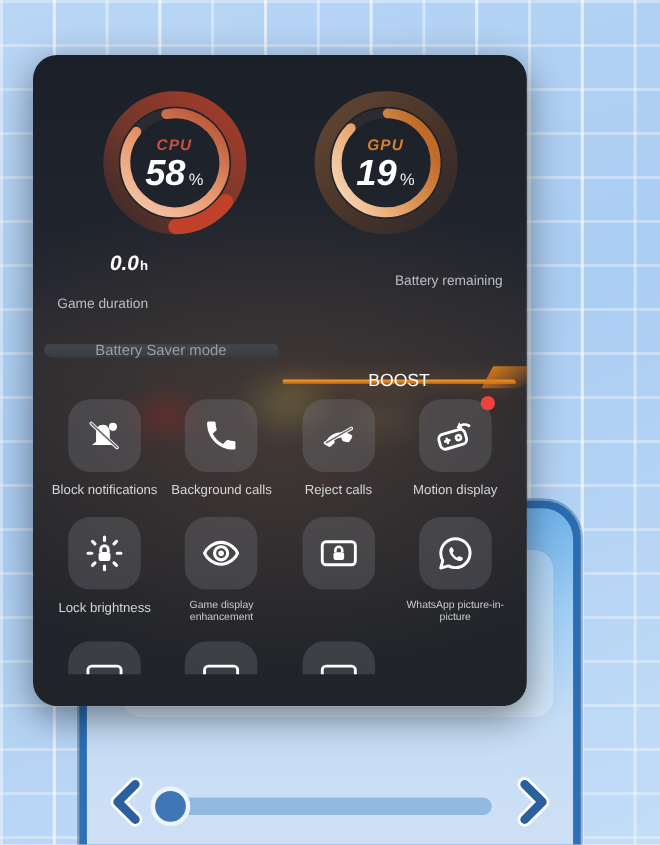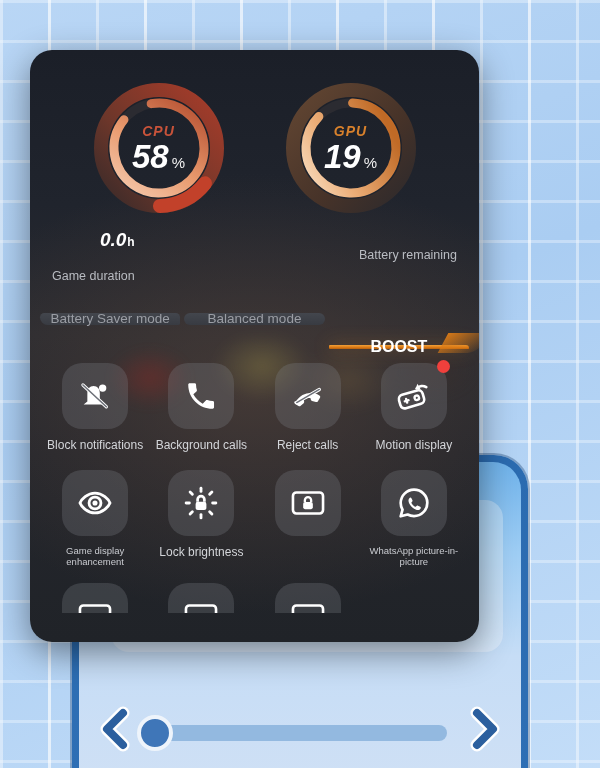--- a/index.html
+++ b/index.html
@@ -316,21 +316,21 @@
     background: linear-gradient(180deg, #43464d 0%, #383b42 100%);
     border-radius: 10px 10px 4px 18px;
   }
   #mode-balanced {
     background: linear-gradient(180deg, #43464d 0%, #383b42 100%);
     border-radius: 6px;
   }
   #mode-boost {
     background: linear-gradient(180deg, #f0a13a 0%, #dd7c16 55%, #b85f0c 100%);
     color: #ffffff;
-    font-weight: bold;
+    font-weight: normal;
     font-size: 16px;
     border-radius: 6px 18px 4px 6px;
     box-shadow: 0 0 18px rgba(230,140,40,.45);
     position: relative;
     margin-top: 32px;
   }
   #mode-boost::after {
     content: "";
     position: absolute;
     right: -14px;
@@ -518,21 +518,20 @@
         </div>
         <div class="stat-caption">Game duration</div>
       </div>
       <div class="stat-right">
         <div class="stat-caption">Battery remaining</div>
       </div>
     </div>
 
     <div id="mode-row">
       <button class="mode-btn" id="mode-saver">Battery Saver mode</button>
-      <button class="mode-btn" id="mode-balanced">Balanced mode</button>
       <button class="mode-btn" id="mode-boost">BOOST</button>
     </div>
 
     <div class="feature-grid" id="grid-row-1">
 
       <div class="feature">
         <div class="feature-tile">
           <svg viewBox="0 0 24 24">
             <path d="M4 18h13l-1.6-2.1V10c0-2.8-1.7-5-4.4-5S6.6 7.2 6.6 10v5.9z" fill="#ffffff"></path>
             <circle cx="17.4" cy="6.4" r="2.6" fill="#ffffff"></circle>
@@ -576,31 +575,20 @@
             <path d="M15.6 2.6 L14.2 6.6 L18.2 7.2 Z" fill="#ffffff"></path>
           </svg>
           <div class="badge-dot"></div>
         </div>
         <div class="feature-label">Motion display</div>
       </div>
 
     </div>
 
     <div class="feature-grid" id="grid-row-2">
-
-      <div class="feature">
-        <div class="feature-tile">
-          <svg viewBox="0 0 24 24">
-            <path d="M12 5C6.6 5 2.4 9.4 1.4 12c1 2.6 5.2 7 10.6 7s9.6-4.4 10.6-7c-1-2.6-5.2-7-10.6-7z" fill="none" stroke="#ffffff" stroke-width="2" stroke-linejoin="round"></path>
-            <circle cx="12" cy="12" r="4.2" fill="none" stroke="#ffffff" stroke-width="2"></circle>
-            <circle cx="12" cy="12" r="1.8" fill="#ffffff"></circle>
-          </svg>
-        </div>
-        <div class="feature-label two-line">Game display enhancement</div>
-      </div>
 
       <div class="feature">
         <div class="feature-tile">
           <svg viewBox="0 0 24 24">
             <g stroke="#ffffff" stroke-width="2" stroke-linecap="round">
               <line x1="12" y1="1.5" x2="12" y2="3.8"></line>
               <line x1="12" y1="20.2" x2="12" y2="22.5"></line>
               <line x1="1.5" y1="12" x2="3.8" y2="12"></line>
               <line x1="20.2" y1="12" x2="22.5" y2="12"></line>
               <line x1="4.3" y1="4.3" x2="5.9" y2="5.9"></line>
@@ -610,20 +598,31 @@
             </g>
             <path d="M9.6 11.2v-1.6a2.4 2.4 0 0 1 4.8 0v1.6" fill="none" stroke="#ffffff" stroke-width="1.9"></path>
             <rect x="8.2" y="11.2" width="7.6" height="5.8" rx="1.5" fill="#ffffff"></rect>
           </svg>
         </div>
         <div class="feature-label">Lock brightness</div>
       </div>
 
       <div class="feature">
         <div class="feature-tile">
+          <svg viewBox="0 0 24 24">
+            <path d="M12 5C6.6 5 2.4 9.4 1.4 12c1 2.6 5.2 7 10.6 7s9.6-4.4 10.6-7c-1-2.6-5.2-7-10.6-7z" fill="none" stroke="#ffffff" stroke-width="2" stroke-linejoin="round"></path>
+            <circle cx="12" cy="12" r="4.2" fill="none" stroke="#ffffff" stroke-width="2"></circle>
+            <circle cx="12" cy="12" r="1.8" fill="#ffffff"></circle>
+          </svg>
+        </div>
+        <div class="feature-label two-line">Game display enhancement</div>
+      </div>
+
+      <div class="feature">
+        <div class="feature-tile">
           <svg viewBox="0 0 26 20">
             <rect x="1.5" y="2" width="23" height="16" rx="2.6" fill="none" stroke="#ffffff" stroke-width="2"></rect>
             <path d="M10.6 9.3V7.9a2.4 2.4 0 0 1 4.8 0v1.4" fill="none" stroke="#ffffff" stroke-width="1.8"></path>
             <rect x="9.3" y="9.3" width="7.4" height="5.4" rx="1.4" fill="#ffffff"></rect>
           </svg>
         </div>
       </div>
 
       <div class="feature">
         <div class="feature-tile">

